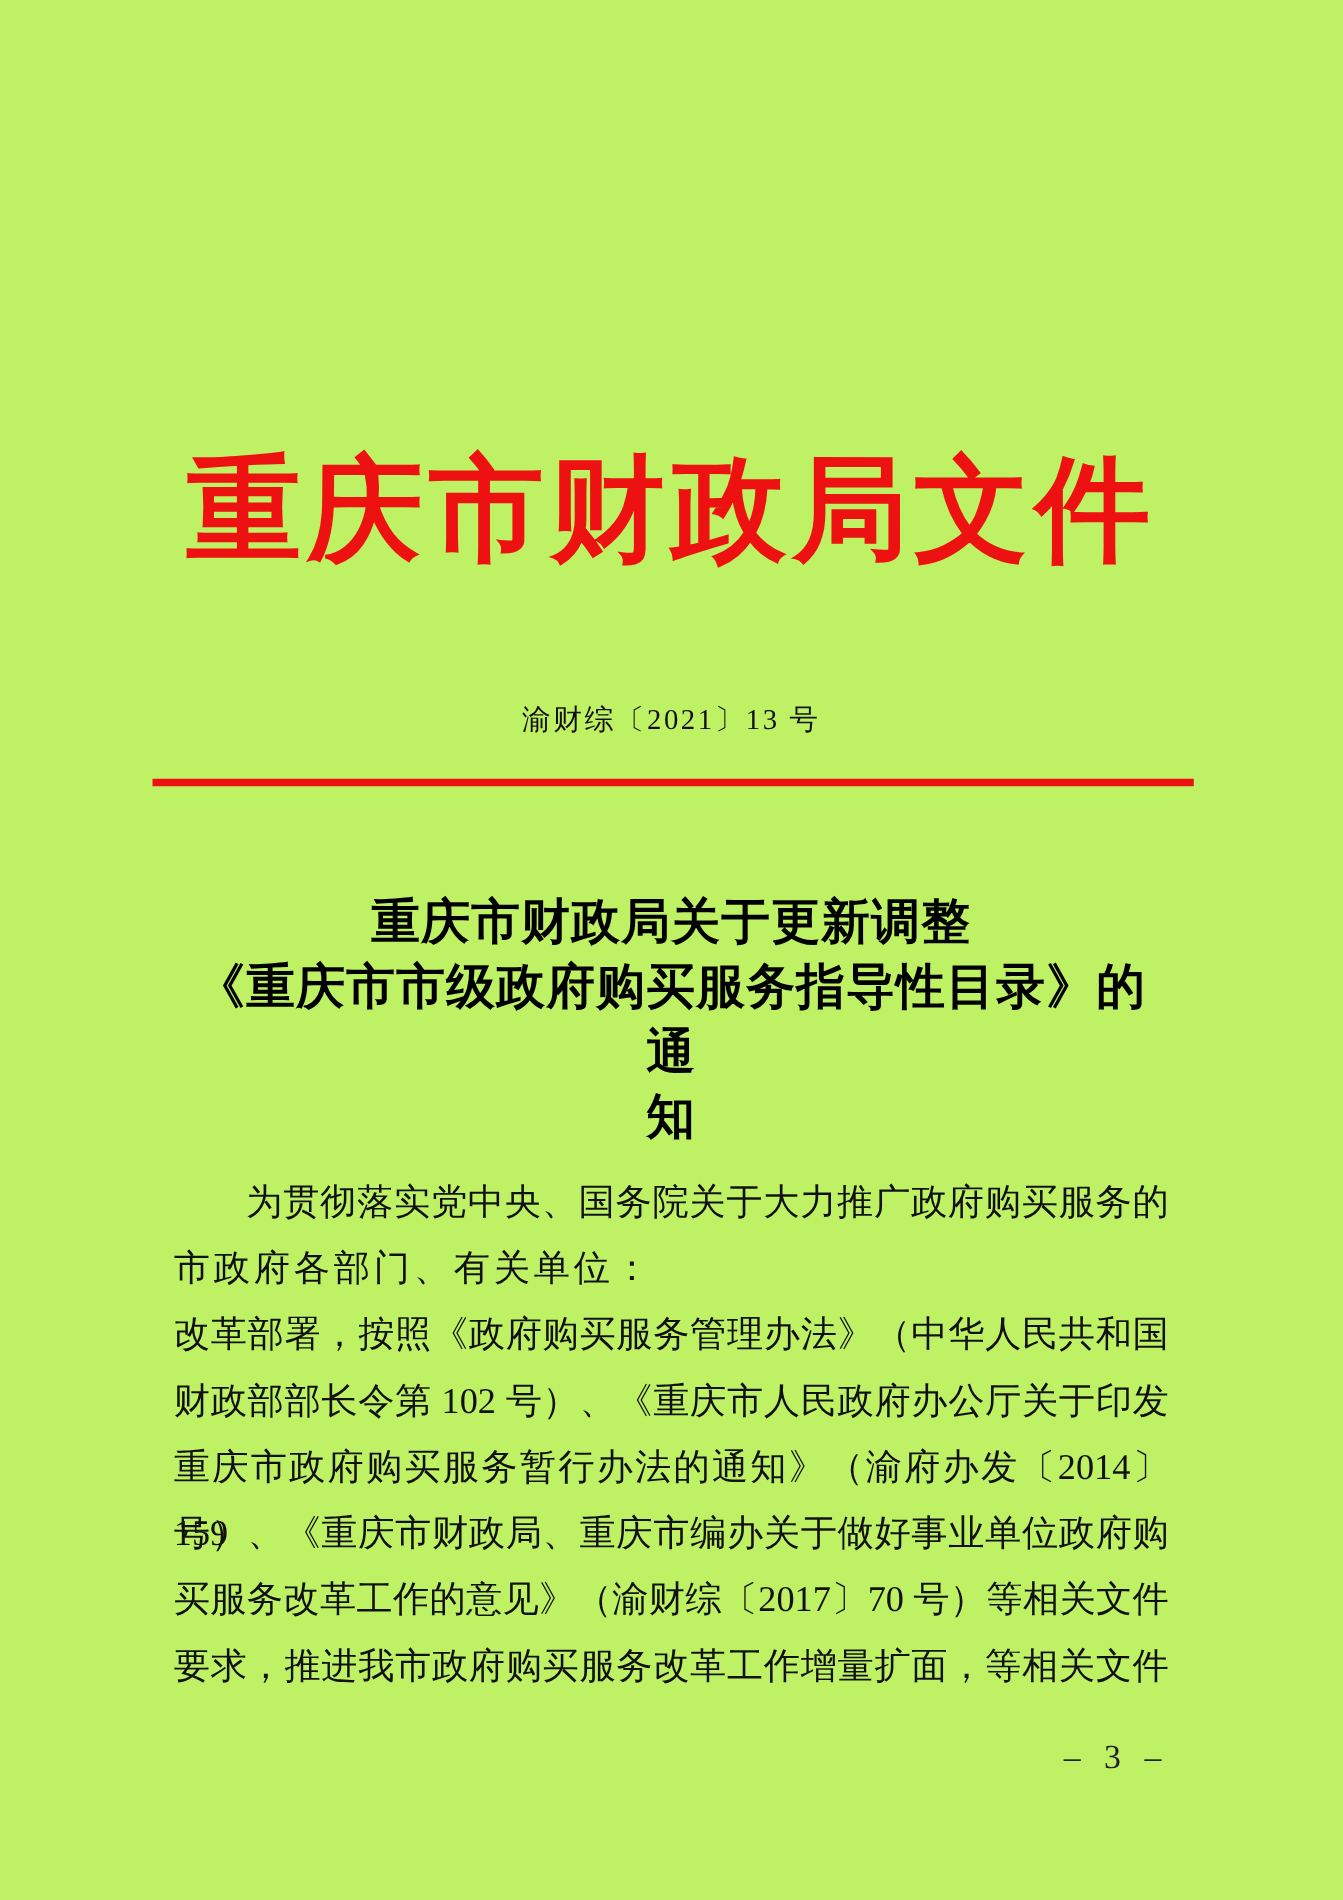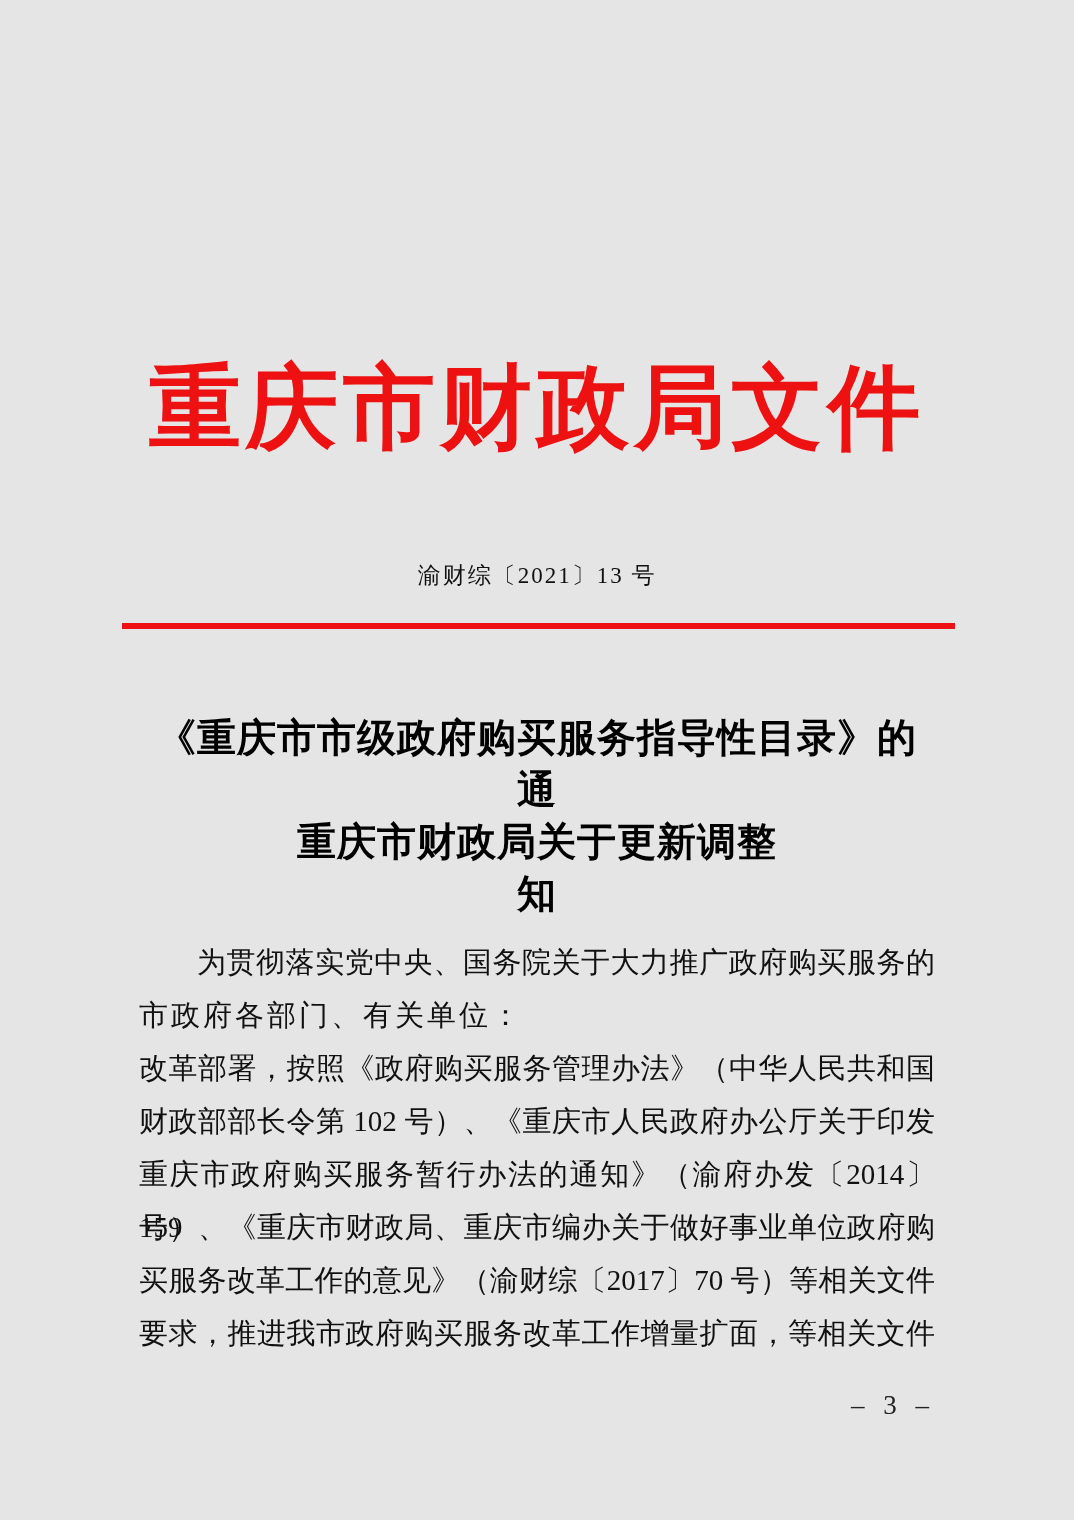--- a/index.html
+++ b/index.html
@@ -5,21 +5,21 @@
   html, body {
     margin: 0;
     padding: 0;
     background: #888;
   }
   .page {
     position: relative;
     width: 1074px;
     height: 1520px;
     margin: 0 auto;
-    background: #e5e5e5;
+    background: #bef264;
     overflow: hidden;
     font-family: "Liberation Serif", "DejaVu Serif", serif;
     color: #1a1a1a;
   }
   
   .org-title {
     position: absolute;
     top: 348px;
     left: 0;
     width: 100%;
@@ -107,22 +107,22 @@
 
 <div class="page">
 
   <div class="org-title">重庆市财政局文件</div>
 
   <div class="doc-number">渝财综〔2021〕13 号</div>
 
   <div class="red-rule"></div>
 
   <div class="doc-title">
+    <div class="t-line">重庆市财政局关于更新调整</div>
     <div class="t-line">《重庆市市级政府购买服务指导性目录》的通</div>
-    <div class="t-line">重庆市财政局关于更新调整</div>
     <div class="t-line">知</div>
   </div>
 
   <div class="body-text">
     <div class="line justify indent">为贯彻落实党中央、国务院关于大力推广政府购买服务的</div>
     <div class="line salutation">市政府各部门、有关单位：</div>
     <div class="line justify">改革部署，按照《政府购买服务管理办法》（中华人民共和国</div>
     <div class="line justify">财政部部长令第 102 号）、《重庆市人民政府办公厅关于印发</div>
     <div class="line justify">重庆市政府购买服务暂行办法的通知》（渝府办发〔2014〕159</div>
     <div class="line justify">号）、《重庆市财政局、重庆市编办关于做好事业单位政府购</div>

